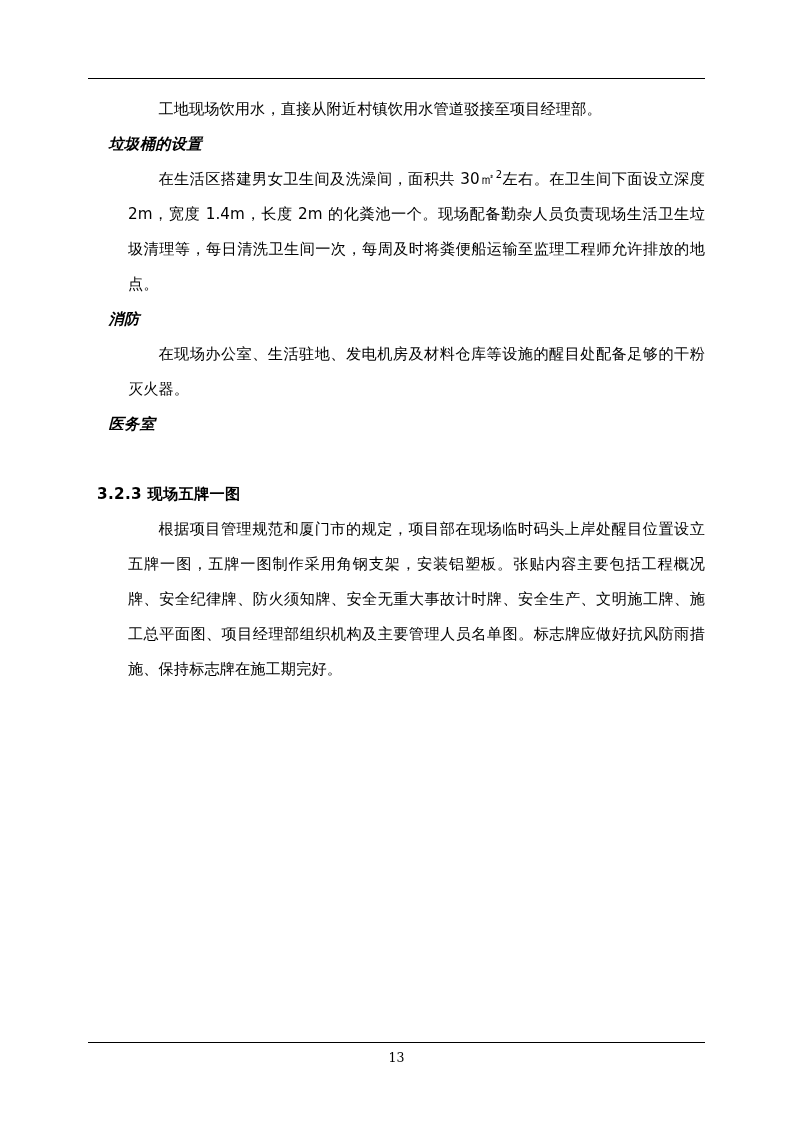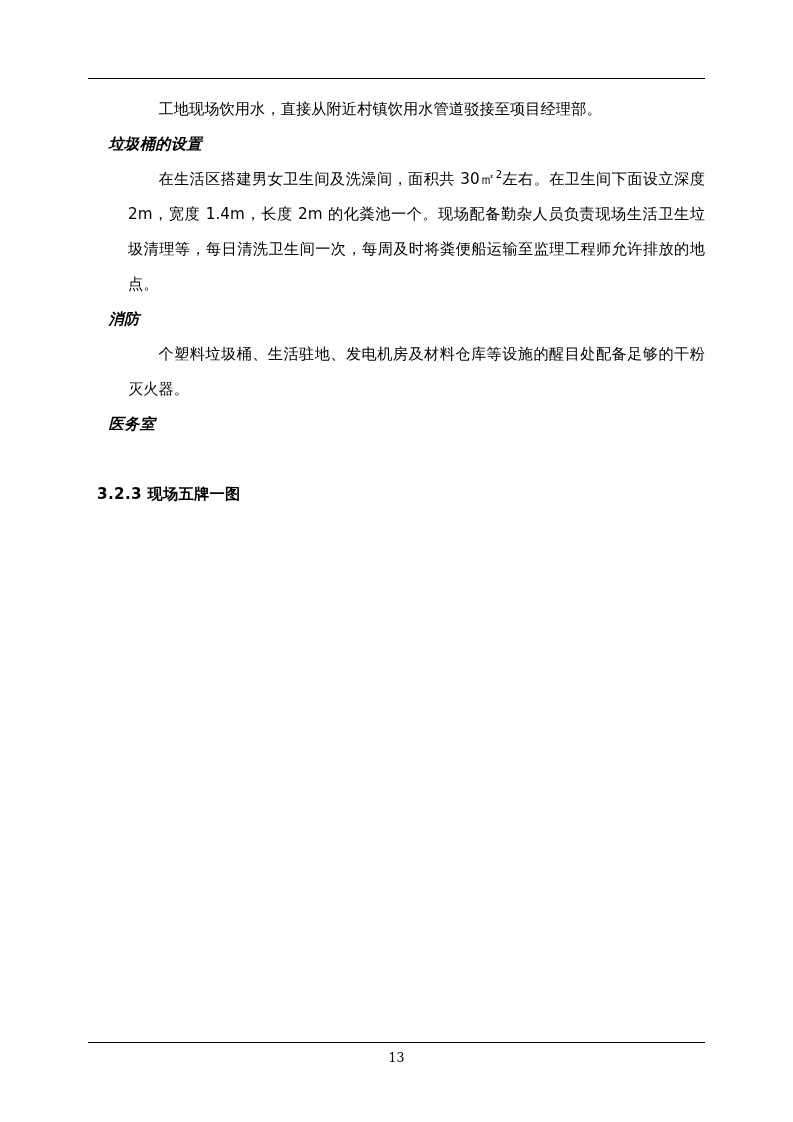--- a/index.html
+++ b/index.html
@@ -96,26 +96,27 @@
     <p class="body">工地现场饮用水，直接从附近村镇饮用水管道驳接至项目经理部。</p>
 
     <p class="heading">垃圾桶的设置</p>
 
 
 
     <p class="body"><span>在生活区搭建男女卫生间及洗澡间，面积共 30</span><span>㎡</span><span class="sup">2</span><span>左右。在卫生间下面设立深度 2m，宽度 1.4m，长度 2m 的化粪池一个。现场配备勤杂人员负责现场生活卫生垃圾清理等，每日清洗卫生间一次，每周及时将粪便船运输至监理工程师允许排放的地点。</span></p>
 
     <p class="heading">消防</p>
 
-    <p class="body">个塑料垃圾桶、生活驻地、发电机房及材料仓库等设施的醒目处配备足够的干粉灭火器。</p>
+    <p class="body">在现场办公室、生活驻地、发电机房及材料仓库等设施的醒目处配备足够的干粉灭火器。</p>
 
     <p class="heading">医务室</p>
 
 
     <p class="section-heading">3.2.3 现场五牌一图</p>
 
+    <p class="body">根据项目管理规范和厦门市的规定，项目部在现场临时码头上岸处醒目位置设立五牌一图，五牌一图制作采用角钢支架，安装铝塑板。张贴内容主要包括工程概况牌、安全纪律牌、防火须知牌、安全无重大事故计时牌、安全生产、文明施工牌、施工总平面图、项目经理部组织机构及主要管理人员名单图。标志牌应做好抗风防雨措施、保持标志牌在施工期完好。</p>
 
   </div>
 
   <div class="footer-rule"></div>
   <div class="page-number">13</div>
 
 </div>
 
 </body></html>

